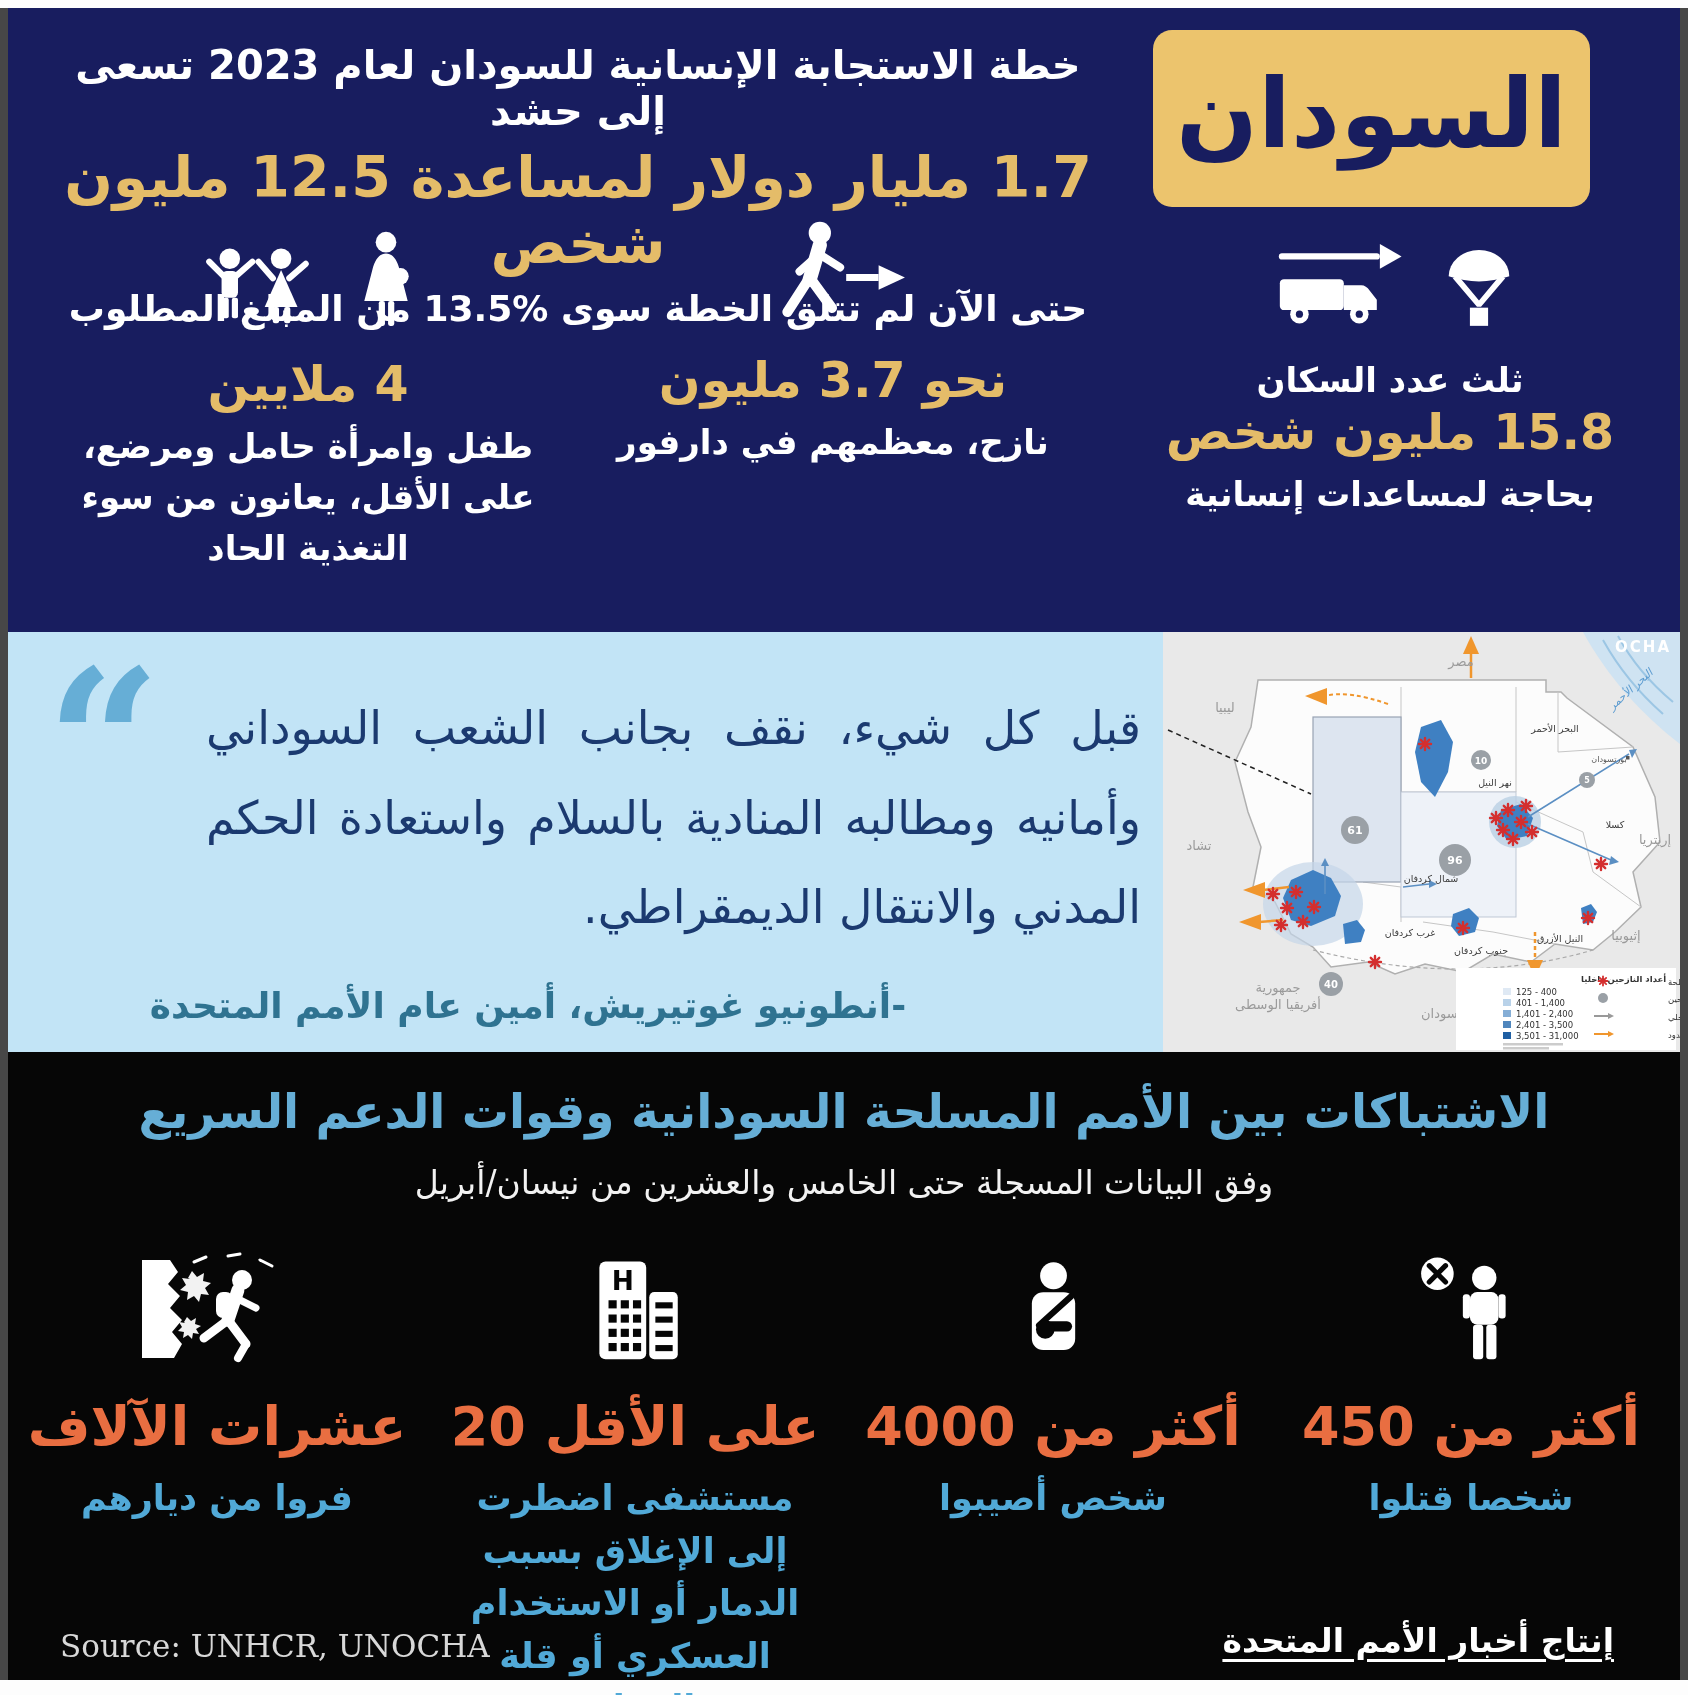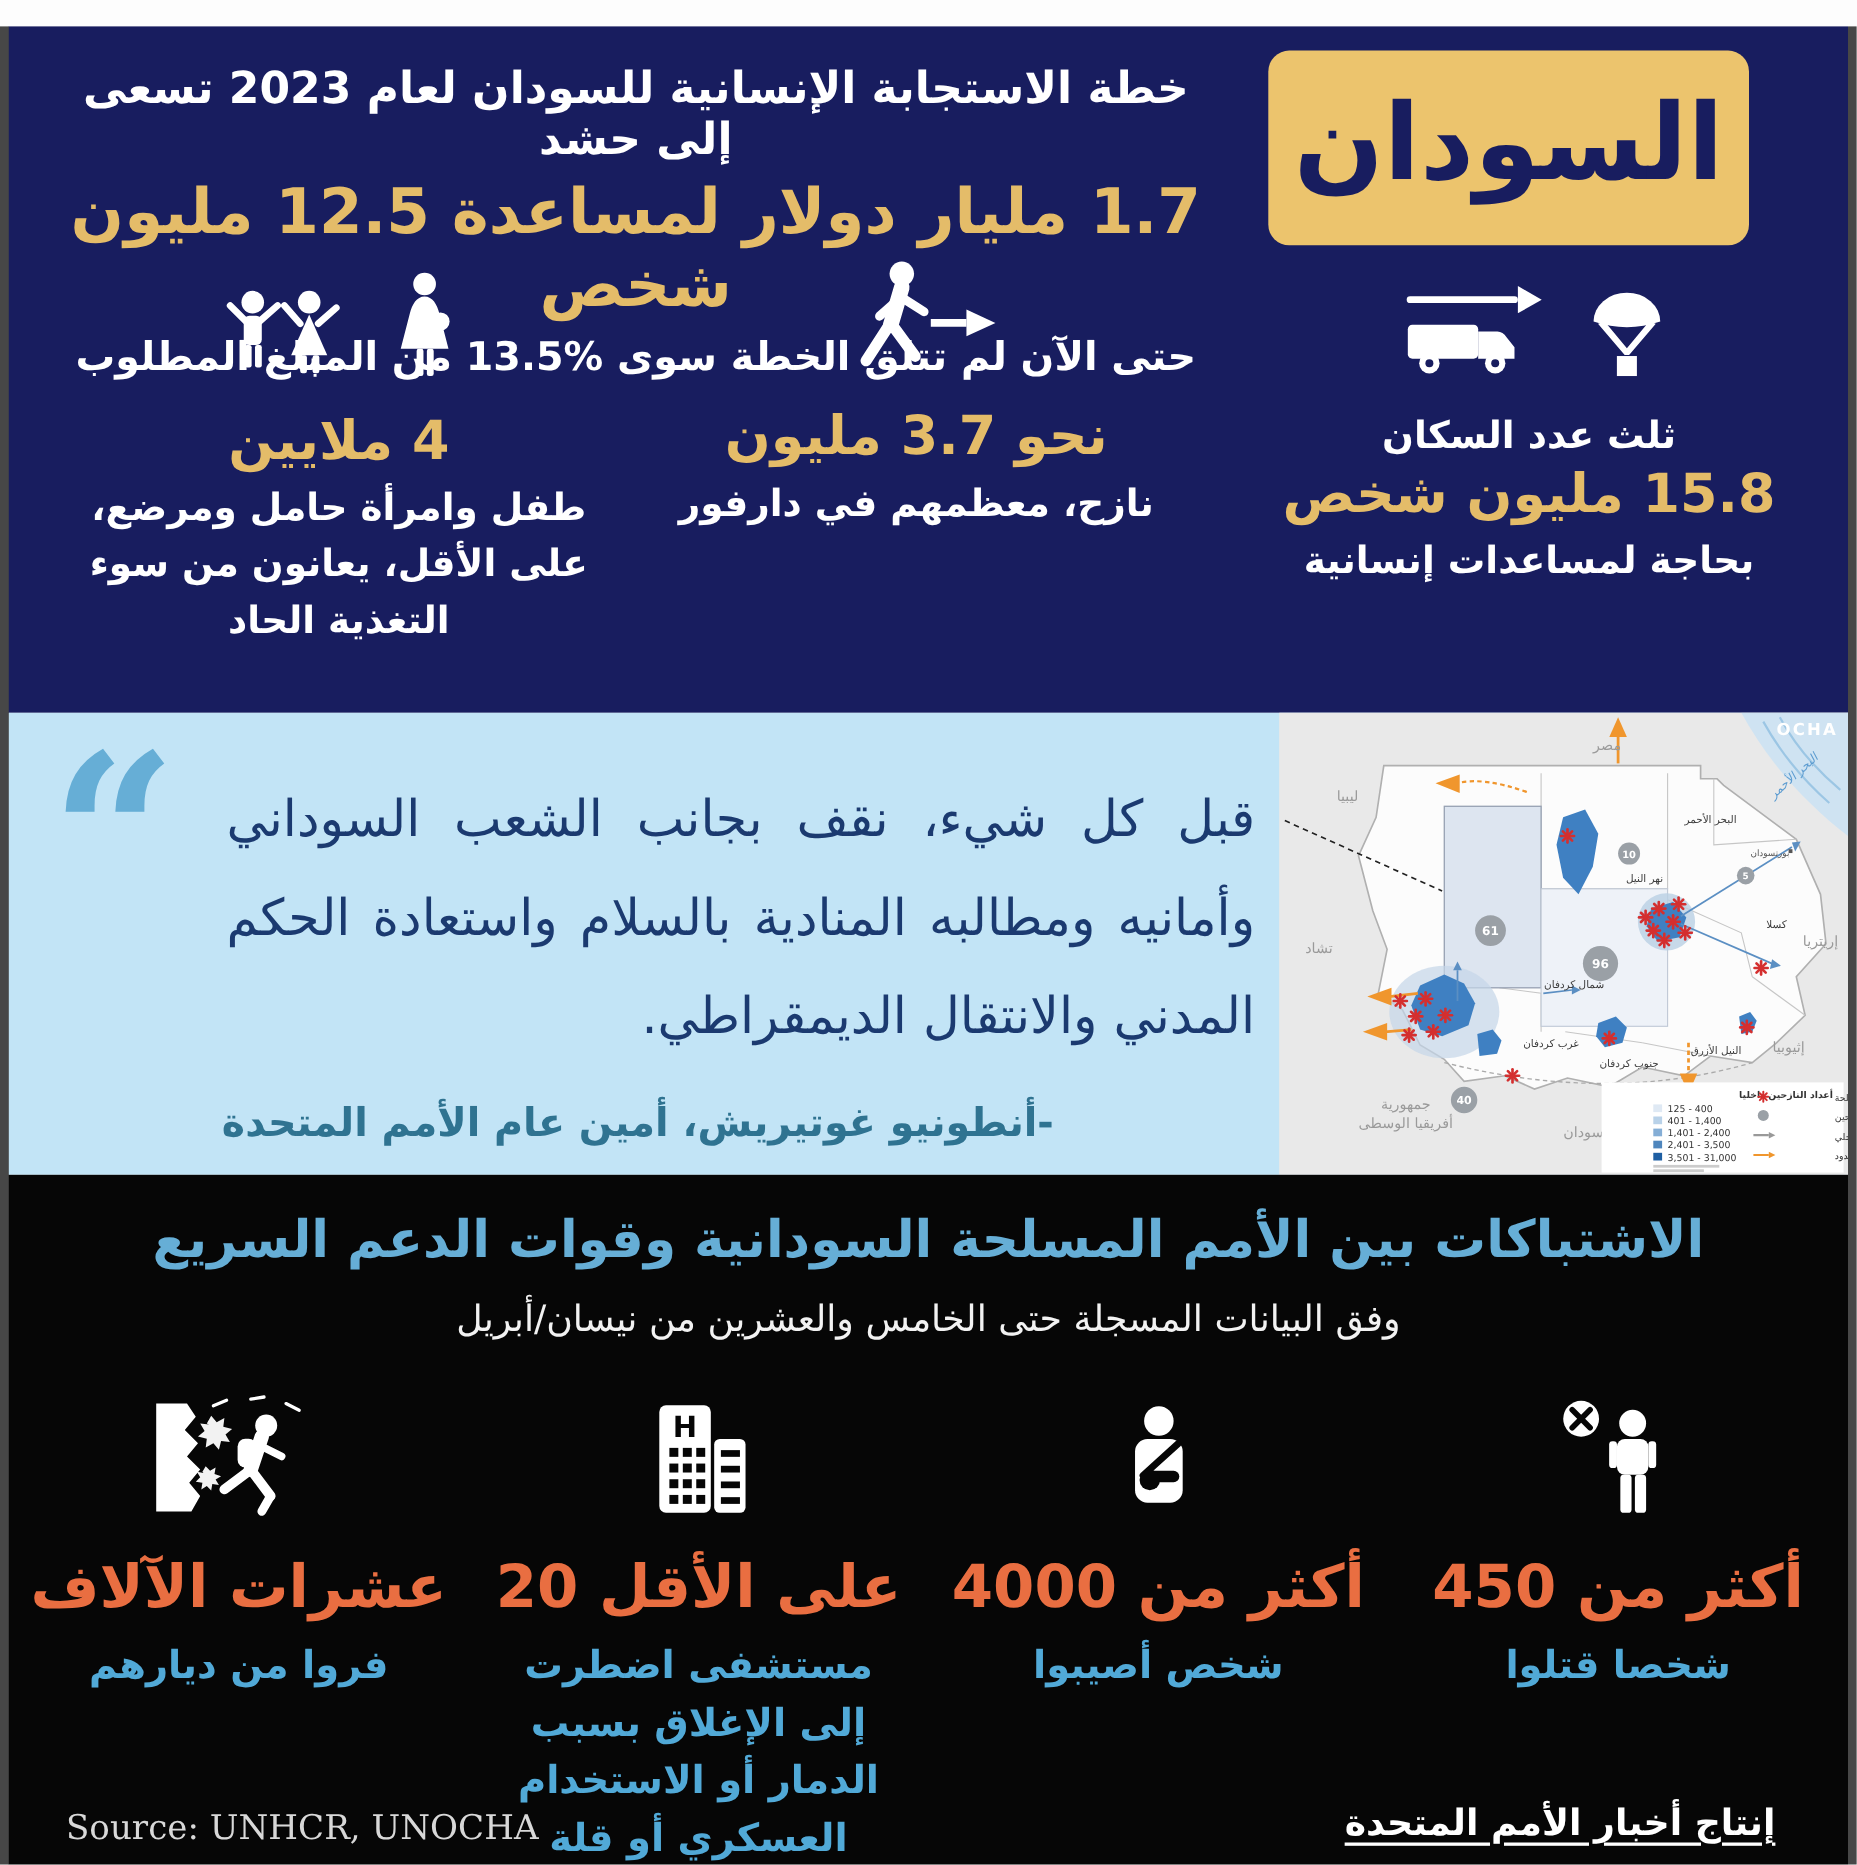--- a/index.html
+++ b/index.html
@@ -1,17 +1,17 @@
 <!DOCTYPE html>
 <html lang="ar"><head>
 <meta charset="utf-8">
 <style>
   * { margin:0; padding:0; box-sizing:border-box; }
   html,body { width:1688px; background:#fdfdfd; font-family:"DejaVu Sans", sans-serif; }
-  .frame { width:1497px; height:1695px; padding:24px 8px 15px 8px; background:#fdfdfd; }
+  .frame { width:1497px; height:1695px; padding:8px 8px 15px 8px; background:#fdfdfd; }
   .inner { width:1672px; height:1672px; border-left:0; border-right:0;
            box-shadow:-8px 0 0 #474747, 8px 0 0 #474747; }
 
   
   .sec-navy { position:relative; width:1672px; height:624px; background:#181d5f; overflow:hidden; }
   .hdr-text { position:absolute; top:34px; left:30px; width:1080px; text-align:center; direction:rtl; color:#fff; }
   .hdr-l1 { font-size:40px; font-weight:600; letter-spacing:0; }
   .hdr-l2 { font-size:57px; font-weight:bold; color:#e4bc69; margin-top:10px; }
   .hdr-l3 { font-size:36px; font-weight:600; margin-top:12px; }
   .title-box { position:absolute; top:22px; right:90px; width:437px; height:177px; background:#ecc46d;
@@ -29,21 +29,21 @@
   .ts-left { top:216px; left:50px; width:500px; }
   .ts-left .lab { max-width:460px; margin-left:auto; margin-right:auto;text-align:center; }
 
   
   .sec-quote { position:relative; width:1672px; height:420px; background:#c2e4f6; display:flex; }
   .quote-col { position:relative; width:1155px; height:420px; }
   .qmark { position:absolute; top:-8px; left:38px; font-size:200px; line-height:1.2; color:#66aed6; font-weight:bold;
            font-family:"DejaVu Serif", serif; }
   .qtext { position:absolute; top:52px; right:22px; width:935px; direction:rtl; text-align:justify; text-align-last:right;
            font-size:46px; font-weight:normal; color:#1b3a70; line-height:1.95; }
-  .qattr { position:absolute; bottom:26px; left:90px; width:860px; direction:rtl;
+  .qattr { position:absolute; bottom:26px; left:90px; width:860px; text-align:center; direction:rtl;
            font-size:36px; font-weight:600; color:#2f7391; }
   .map-col { position:relative; width:517px; height:420px; background:#e9e9e9; }
   .map-col svg { display:block; }
 
   
   .sec-black { position:relative; width:1672px; height:628px; background:#060606; padding-top:32px; }
   .bhead { text-align:center; direction:rtl; font-size:47px; font-weight:bold; color:#66aed6; }
   .bsub  { text-align:center; direction:rtl; font-size:33px; color:#f2f2f2; margin-top:24px; }
   .brow { display:flex; direction:rtl; margin-top:40px; }
   .bstat { width:25%; text-align:center; direction:rtl; }

